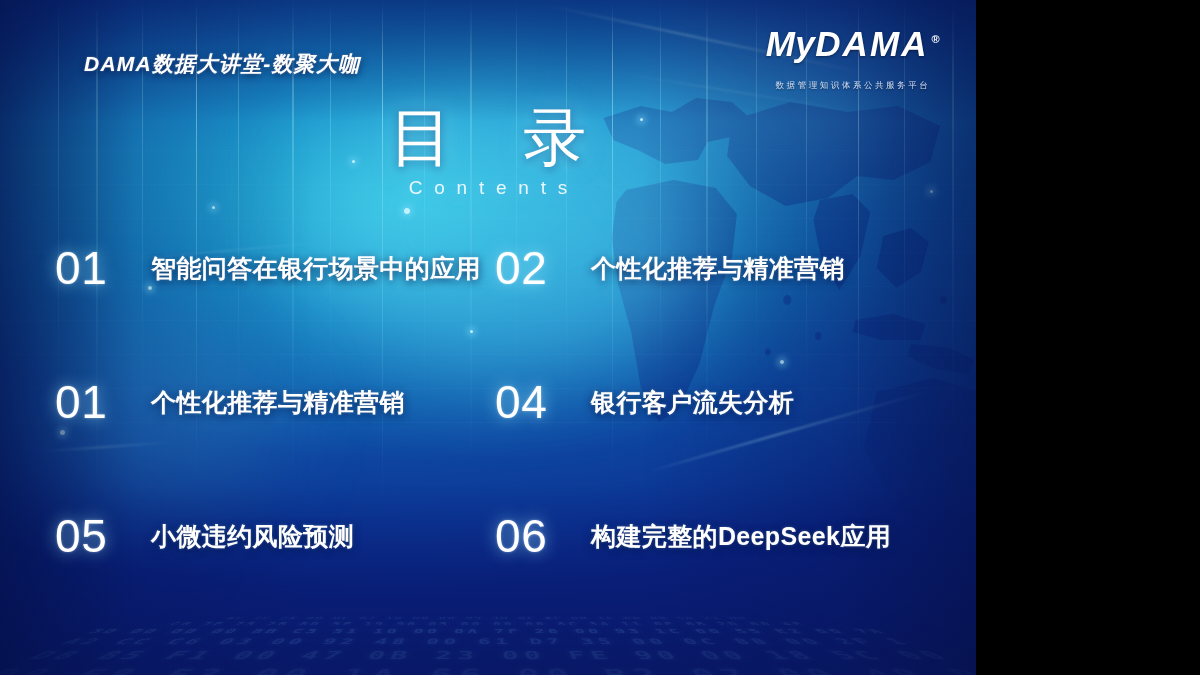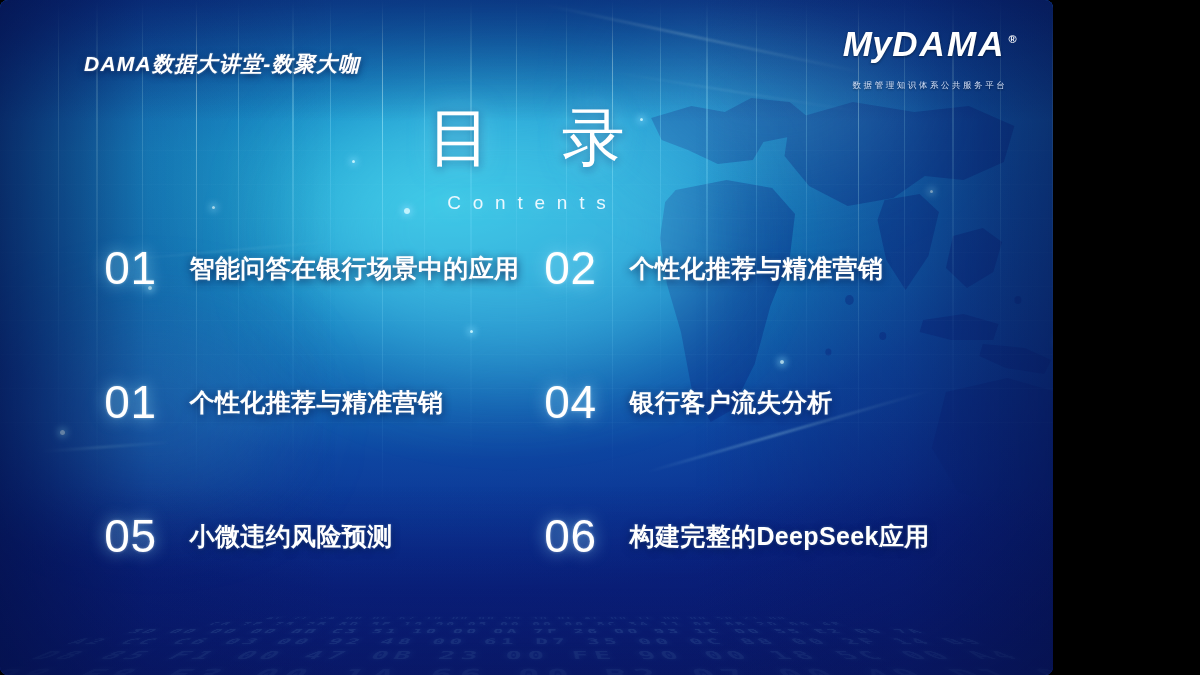--- a/index.html
+++ b/index.html
@@ -5,25 +5,24 @@
 <style>
   html,body{margin:0;padding:0;background:#000;}
   body{
     font-family:"Liberation Sans","DejaVu Sans",sans-serif;
     -webkit-font-smoothing:antialiased;
   }
 
   
   .slide{
     position:relative;
-    width:1053px;height:675px;
+    width:976px;height:675px;
     overflow:hidden;
     background:#0a2a8c;
     isolation:isolate;
-    border-radius:8px;
   }
 
   
   .bg-layer{position:absolute;inset:0;pointer-events:none;}
 
   
   .bg-base{
     background:
       radial-gradient(120% 85% at 42% 30%, rgba(46,196,222,0.95) 0%, rgba(26,150,205,0.75) 22%, rgba(15,86,176,0.55) 45%, rgba(10,44,140,0.25) 68%, rgba(8,26,112,0.0) 88%),
       linear-gradient(178deg,
@@ -161,21 +160,21 @@
     position:absolute;left:0;right:0;top:104px;text-align:center;
   }
   .title-cn{
     font-size:63px;font-weight:400;color:#ffffff;
     letter-spacing:.42em;
     text-indent:.42em;
     line-height:1.06;
     text-shadow:0 0 26px rgba(150,230,255,.55), 0 2px 10px rgba(0,30,90,.5);
   }
   .title-en{
-    margin-top:21px;
+    margin-top:6px;
     font-size:19px;font-weight:400;color:#eaf8ff;
     letter-spacing:.62em;text-indent:.62em;
     text-shadow:0 0 16px rgba(140,225,255,.6);
   }
 
   
   .toc{
     position:absolute;left:0;right:0;top:232px;
     display:grid;
     grid-template-columns:440px 440px;
@@ -188,21 +187,20 @@
     display:flex;align-items:center;gap:22px;
     height:72px;
   }
   .toc-num{
     font-size:46px;font-weight:300;
     color:#ffffff;
     letter-spacing:.015em;
     line-height:1;
     min-width:74px;
     text-shadow:0 0 16px rgba(160,235,255,.75), 0 0 3px rgba(255,255,255,.4);
-    text-align:center;
   }
   .toc-label{
     font-size:25px;font-weight:700;
     color:#ffffff;
     letter-spacing:.015em;
     white-space:nowrap;
     text-shadow:0 2px 8px rgba(3,22,74,.85), 0 0 3px rgba(190,235,255,.35);
   }
 </style>
 </head>

